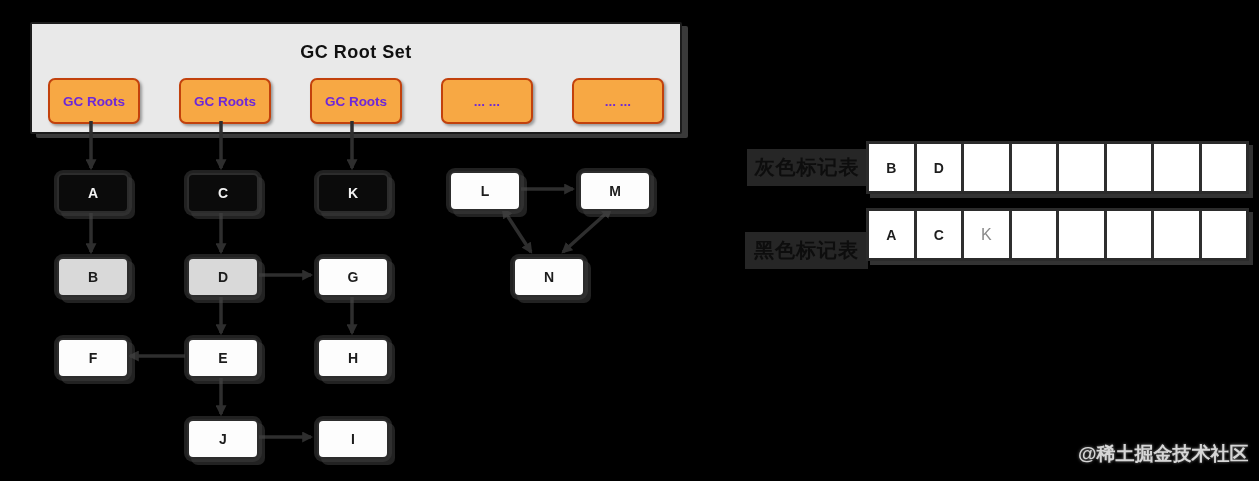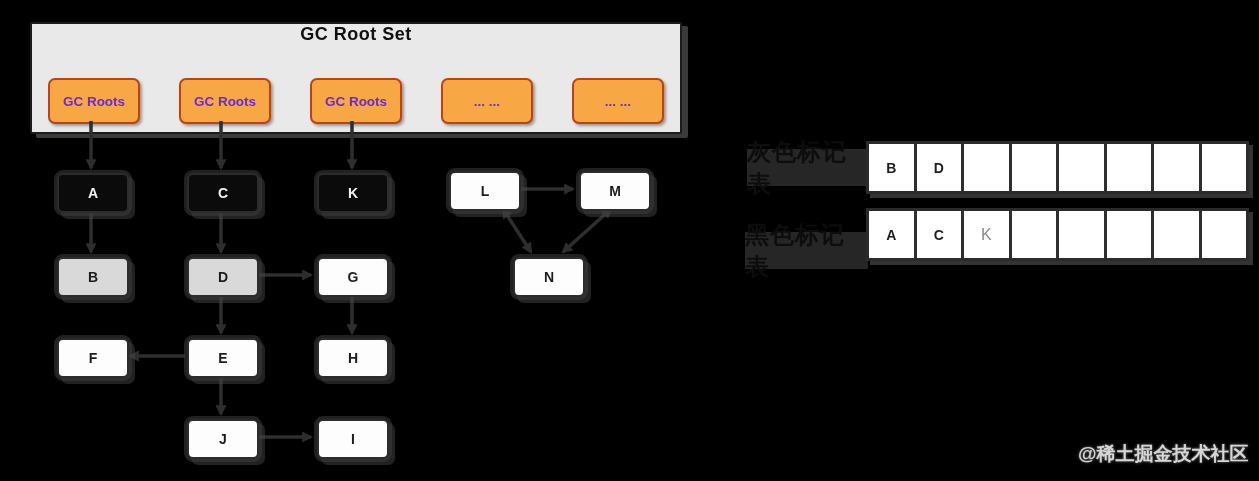--- a/index.html
+++ b/index.html
@@ -8,21 +8,21 @@
     background:#000;font-family:"Liberation Sans","DejaVu Sans",sans-serif;
   }
   
   .root-set{
     position:absolute;left:30px;top:22px;width:648px;height:108px;
     background:#e9e9e9;border:2px solid #1c1c1c;border-radius:2px;
     box-shadow:6px 4px 0 #3a3a3a;z-index:1;
   }
   .root-set-title{
     text-align:center;font-weight:bold;font-size:18px;color:#101010;
-    padding-top:0;letter-spacing:.5px;
+    padding-top:18px;letter-spacing:.5px;
   }
   .root-box{
     position:absolute;top:54px;width:88px;height:42px;
     background:#f7a844;border:2px solid #c2410c;border-radius:7px;
     display:flex;align-items:center;justify-content:center;
     font-weight:bold;font-size:13.5px;color:#6d28d9;
     box-shadow:2px 2px 3px rgba(0,0,0,.35);
   }
   .rb1{left:16px}.rb2{left:147px}.rb3{left:278px}.rb4{left:409px}.rb5{left:540px}
 
@@ -43,21 +43,21 @@
   .nL{left:449px;top:171px}.nM{left:579px;top:171px}
   .nB{left:57px;top:257px}.nD{left:187px;top:257px}.nG{left:317px;top:257px}
   .nN{left:513px;top:257px}
   .nF{left:57px;top:338px}.nE{left:187px;top:338px}.nH{left:317px;top:338px}
   .nJ{left:187px;top:419px}.nI{left:317px;top:419px}
 
   
   .table-label{
     position:absolute;background:#262626;color:#0d0d0d;
     display:flex;align-items:center;justify-content:center;
-    font-weight:bold;font-size:24px;letter-spacing:1px;z-index:2;
+    font-weight:bold;font-size:20px;letter-spacing:1px;z-index:2;
   }
   .tl1{left:747px;top:149px;width:120px;height:37px;}
   .tl2{left:745px;top:232px;width:123px;height:37px;}
   .mark-table{
     position:absolute;left:866px;width:377px;height:47px;
     background:#fff;border:3px solid #2b2b2b;box-shadow:4px 4px 0 #333;
     display:flex;z-index:3;
   }
   .mt1{top:141px}.mt2{top:208px}
   .cell{

